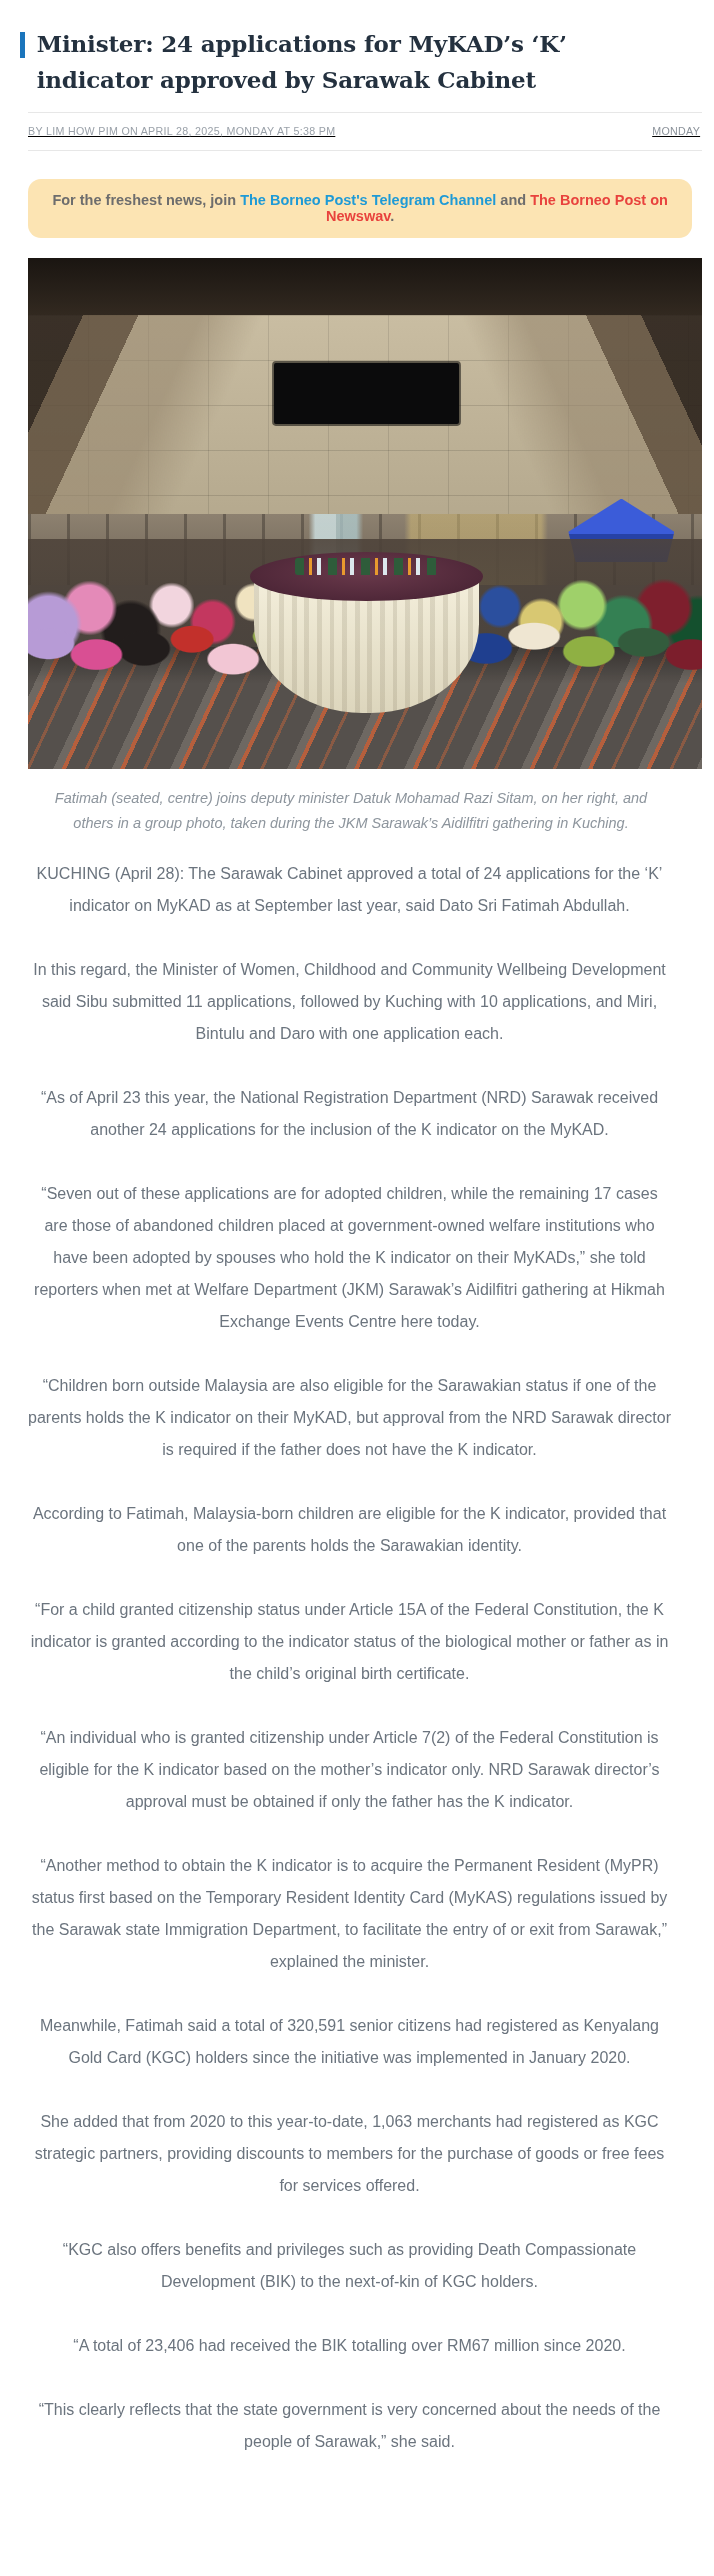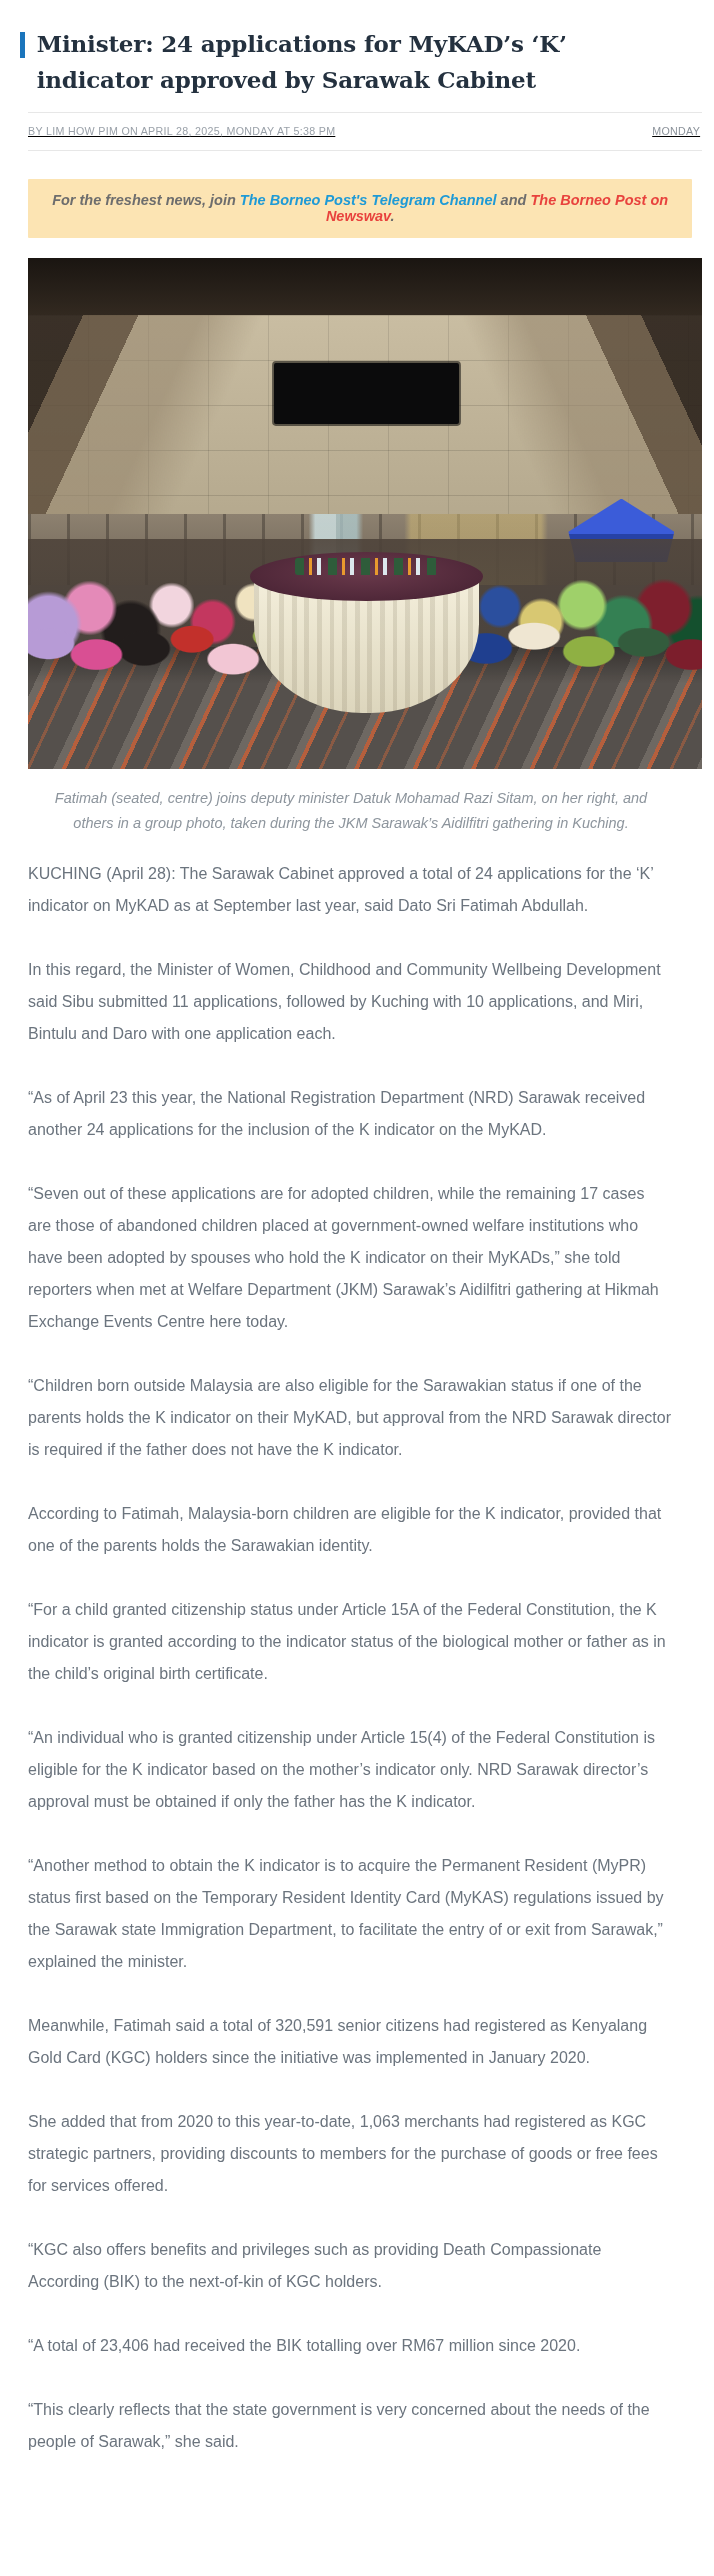--- a/index.html
+++ b/index.html
@@ -11,22 +11,22 @@
   h1.title{margin:0;max-width:645px;font-family:"DejaVu Serif",serif;font-weight:bold;
            font-size:23px;line-height:36px;color:#24313f;letter-spacing:-0.2px;}
   .rule{border:none;border-top:1px solid #e7e7e7;margin:0 0 0 28px;}
   .rule.top{margin-top:13.6px;}
   .byline-row{display:flex;justify-content:space-between;align-items:center;
               margin-left:28px;padding:12.6px 1.9px 12.6px 0;text-decoration:underline;}
   .byline{font-size:10.7px;color:#9aa1a9;letter-spacing:0.3px;}
   .category{font-size:10.7px;color:#8b929a;letter-spacing:0.3px;text-decoration:none;cursor:pointer;}
 
   
-  .promo{margin:28px 9.7px 0 28px;background:#fce4b3;border-radius:1px;padding:13.6px 17.5px;
-         text-align:center;font-size:14.5px;font-style:italic;font-weight:bold;color:#6d6d6d;}
+  .promo{margin:28px 9.7px 0 28px;background:#fce4b3;border-radius:13px;padding:13.6px 17.5px;
+         text-align:center;font-size:14.5px;font-weight:bold;color:#6d6d6d;}
   .promo a{text-decoration:none;cursor:pointer;}
   .link-blue{color:#1e9ad6;}
   .link-red{color:#e8423d;}
 
   
   figure{margin:20.4px 0 0 0;padding:0;}
   .photo{position:relative;margin-left:28px;width:684px;height:511px;overflow:hidden;background:#6b6258;}
   .photo *{position:absolute;}
   .ceiling{left:0;top:0;width:100%;height:11%;background:linear-gradient(180deg,#1a1511,#322920);}
   .wall{left:0;top:11%;width:100%;height:44%;
@@ -96,21 +96,21 @@
     background:radial-gradient(ellipse at 50% 40%,#6b3a4c,#4d2637 75%);}
   .table-items{left:39%;top:58.6%;width:21%;height:3.4%;border-radius:2.9px;
     background:repeating-linear-gradient(to right,
       #2e5c3a 0 8.7px,transparent 8.7px 13.6px,#e89a2e 13.6px 17.5px,transparent 17.5px 22px,
       #dce8ee 22px 26px,transparent 26px 33px);}
 
   figcaption{margin:16.5px auto 0;width:635px;text-align:center;font-style:italic;
              font-size:14.5px;line-height:25px;color:#8d959d;}
 
   
-  article{margin:22px 31px 0 28px;}
+  article{margin:22px 31px 0 28px;text-align:center;}
   article p{margin:0 0 32px;font-size:16px;line-height:32px;color:#6b747e;}
   article p:last-child{margin-bottom:13.6px;}
 </style>
 </head>
 <body>
 
 <div class="page">
 
   <header>
     <div class="title-wrap">
@@ -154,29 +154,29 @@
 
       <p>“Seven out of these applications are for adopted children, while the remaining 17 cases are those of abandoned children placed at government-owned welfare institutions who have been adopted by spouses who hold the K indicator on their MyKADs,” she told reporters when met at Welfare Department (JKM) Sarawak’s Aidilfitri gathering at Hikmah Exchange Events Centre here today.</p>
 
       <p>“Children born outside Malaysia are also eligible for the Sarawakian status if one of the parents holds the K indicator on their MyKAD, but approval from the NRD Sarawak director is required if the father does not have the K indicator.</p>
 
       <p>According to Fatimah, Malaysia-born children are eligible for the K indicator, provided that one of the parents holds the Sarawakian identity.</p>
 
       <p>“For a child granted citizenship status under Article 15A of the Federal Constitution, the K indicator is granted according to the indicator status of the biological mother or father as in the child’s original birth certificate.</p>
 
 
-      <p>“An individual who is granted citizenship under Article 15(4) of the Federal Constitution is eligible for the K indicator based on the mother’s indicator only. NRD Sarawak director’s approval must be obtained if only the father has the K indicator.</p>
+      <p>“An individual who is granted citizenship under Article 7(2) of the Federal Constitution is eligible for the K indicator based on the mother’s indicator only. NRD Sarawak director’s approval must be obtained if only the father has the K indicator.</p>
 
       <p>“Another method to obtain the K indicator is to acquire the Permanent Resident (MyPR) status first based on the Temporary Resident Identity Card (MyKAS) regulations issued by the Sarawak state Immigration Department, to facilitate the entry of or exit from Sarawak,” explained the minister.</p>
 
       <p>Meanwhile, Fatimah said a total of 320,591 senior citizens had registered as Kenyalang Gold Card (KGC) holders since the initiative was implemented in January 2020.</p>
 
       <p>She added that from 2020 to this year-to-date, 1,063 merchants had registered as KGC strategic partners, providing discounts to members for the purchase of goods or free fees for services offered.</p>
 
-      <p>“KGC also offers benefits and privileges such as providing Death Compassionate According (BIK) to the next-of-kin of KGC holders.</p>
+      <p>“KGC also offers benefits and privileges such as providing Death Compassionate Development (BIK) to the next-of-kin of KGC holders.</p>
 
       <p>“A total of 23,406 had received the BIK totalling over RM67 million since 2020.</p>
 
       <p>“This clearly reflects that the state government is very concerned about the needs of the people of Sarawak,” she said.</p>
     </article>
 
 </div>
 
 
 </body></html>

